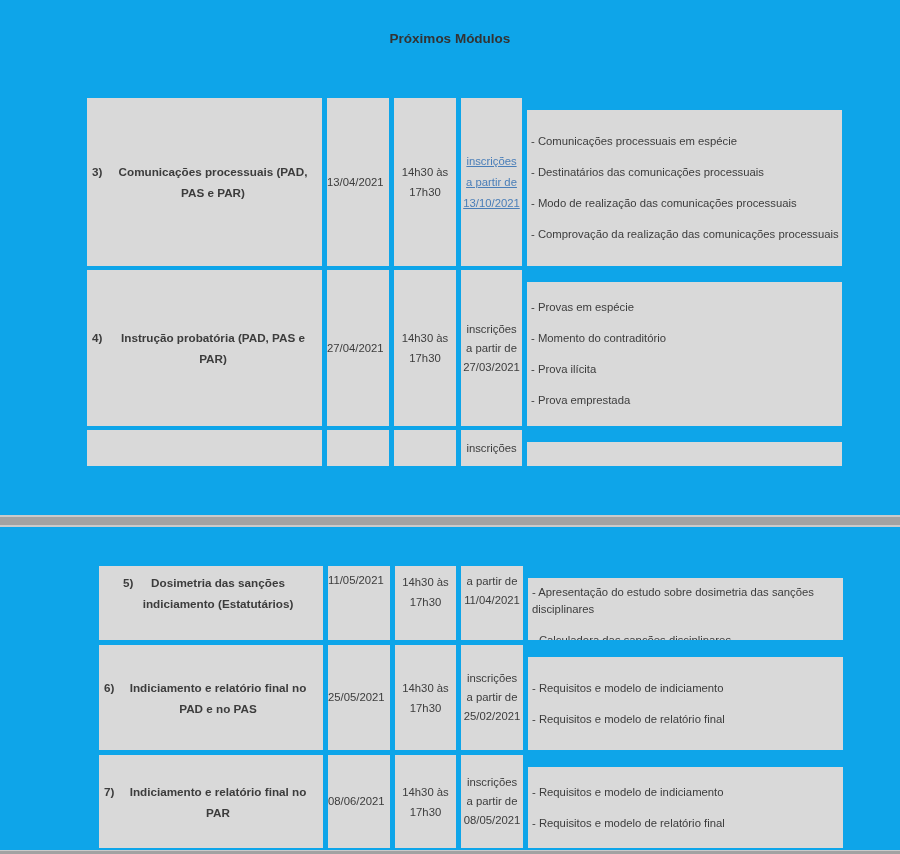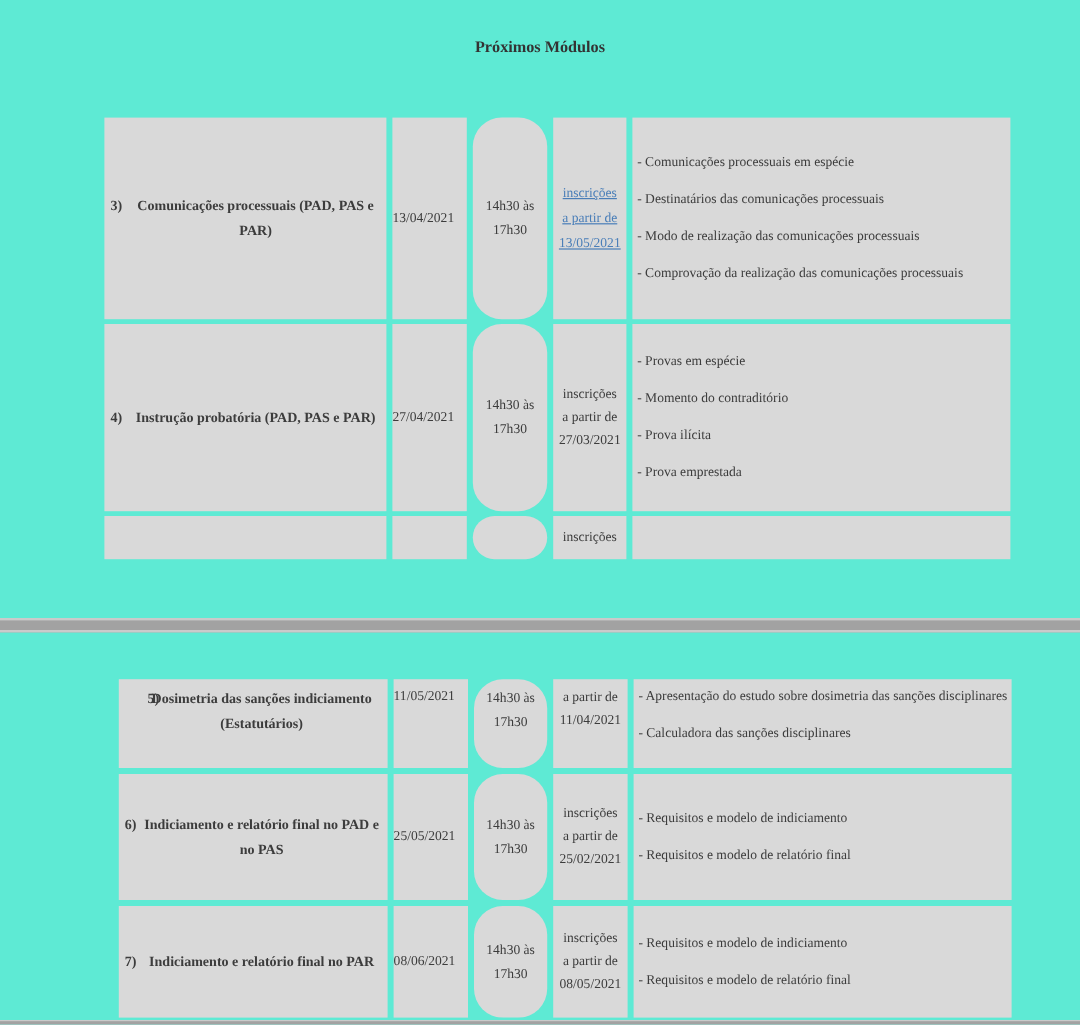--- a/index.html
+++ b/index.html
@@ -5,21 +5,21 @@
   :root{
     --cell-bg:#d9d9d9;
     --text:#3c3c3c;
     --link:#4a7eb8;
     --sep:#a2a2a2;
     --sep-edge:#cacaca;
   }
   *{margin:0;padding:0;box-sizing:border-box;}
   html,body{width:900px;height:854px;background:#ffffff;overflow:hidden;
     font-family:"Liberation Sans", sans-serif;color:var(--text);}
-  .stage{position:relative;width:900px;height:854px;background:#5eead4;font-family:Liberation Serif, serif;}
+  .stage{position:relative;width:900px;height:854px;background:#0ea5e9;}
 
   .doc-title{position:absolute;top:31px;left:0;width:900px;text-align:center;
     font-size:13.5px;font-weight:bold;color:#333;}
 
   .sched{position:absolute;}
   #table1{left:87px;top:98px;width:756px;}
   #table2{left:99px;top:566px;width:744px;}
 
   .trow{display:grid;column-gap:5px;}
   #table1 .trow{grid-template-columns:235px 62px 62px 61px 315px;}
@@ -41,26 +41,26 @@
   #table2 .trow:nth-child(1) .cell{justify-content:flex-start;padding-top:6px;}
 
   .c-module{align-items:center;}
   .mtitle-wrap{position:relative;width:100%;padding:0 4px 0 21px;
     text-align:center;font-weight:bold;font-size:11.7px;line-height:21px;}
   #table2 .mtitle-wrap{padding-left:18px;}
   .mnum{position:absolute;left:5px;top:0;}
   #table2 .trow:nth-child(1) .mnum{left:24px;}
 
   .c-date{text-align:left;}
-  .c-time{text-align:center;line-height:20px;border-radius:24px;}
+  .c-time{text-align:center;line-height:20px;}
   .c-enroll{text-align:center;line-height:19px;}
   .enroll.link{color:var(--link);line-height:21px;cursor:pointer;}
   .enroll.link .eline{text-decoration:underline;}
 
-  .c-topics{padding:0 2px 0 4px;}
+  .c-topics{padding:0 2px 0 4px;margin-top:12px;}
   .topic{margin:0 0 14px 0;line-height:17px;}
   .topic:last-child{margin-bottom:0;}
 
   .page-sep{position:absolute;left:0;top:515px;width:900px;height:12px;
     background:var(--sep);border-top:2px solid var(--sep-edge);
     border-bottom:2px solid var(--sep-edge);}
   .bottom-sep{position:absolute;left:0;top:850px;width:900px;height:4px;
     background:var(--sep);border-top:1px solid var(--sep-edge);}
 </style>
 </head>
@@ -76,21 +76,21 @@
         </div>
         <div class="cell c-date">13/04/2021</div>
         <div class="cell c-time">
           <div class="tline">14h30 às</div>
           <div class="tline">17h30</div>
         </div>
         <div class="cell c-enroll">
           <div class="enroll link">
             <div class="eline">inscrições</div>
             <div class="eline">a partir de</div>
-            <div class="eline">13/05/2021</div>
+            <div class="eline">13/10/2021</div>
           </div>
         </div>
         <div class="cell c-topics">
           <p class="topic">- Comunicações processuais em espécie</p>
           <p class="topic">- Destinatários das comunicações processuais</p>
           <p class="topic">- Modo de realização das comunicações processuais</p>
           <p class="topic">- Comprovação da realização das comunicações processuais</p>
         </div>
       </div>
       <div class="trow">

